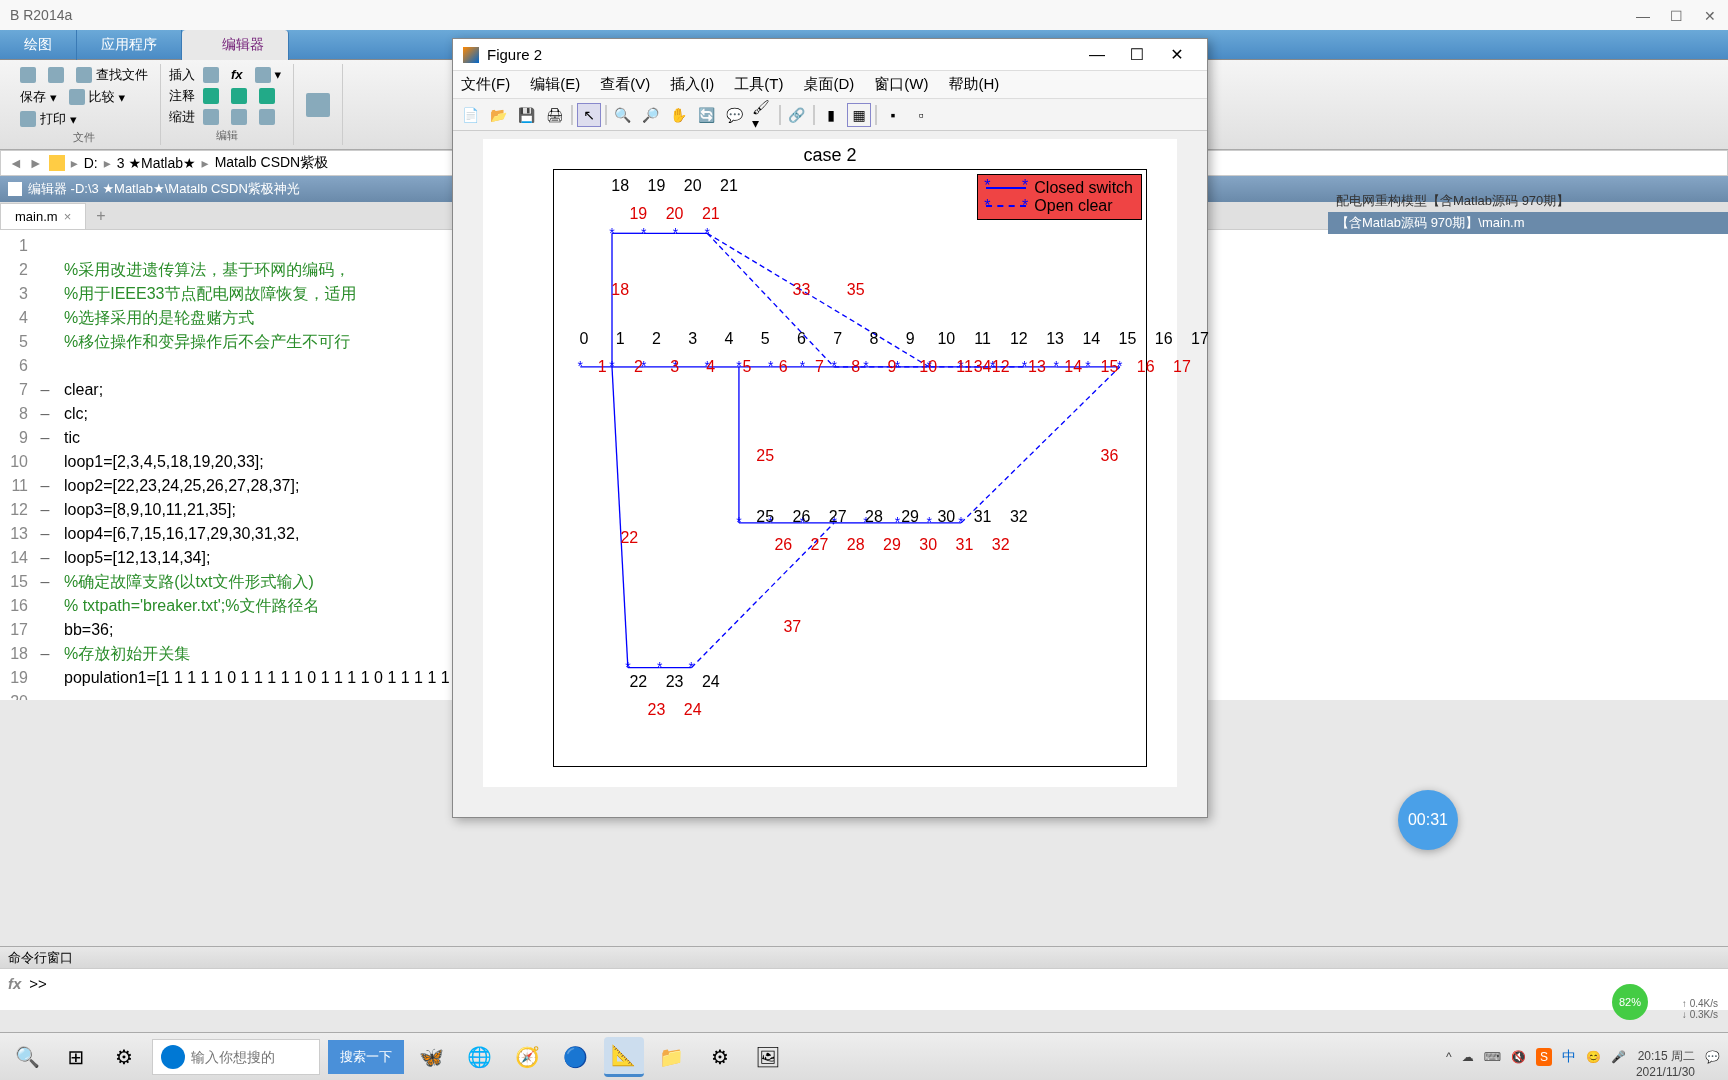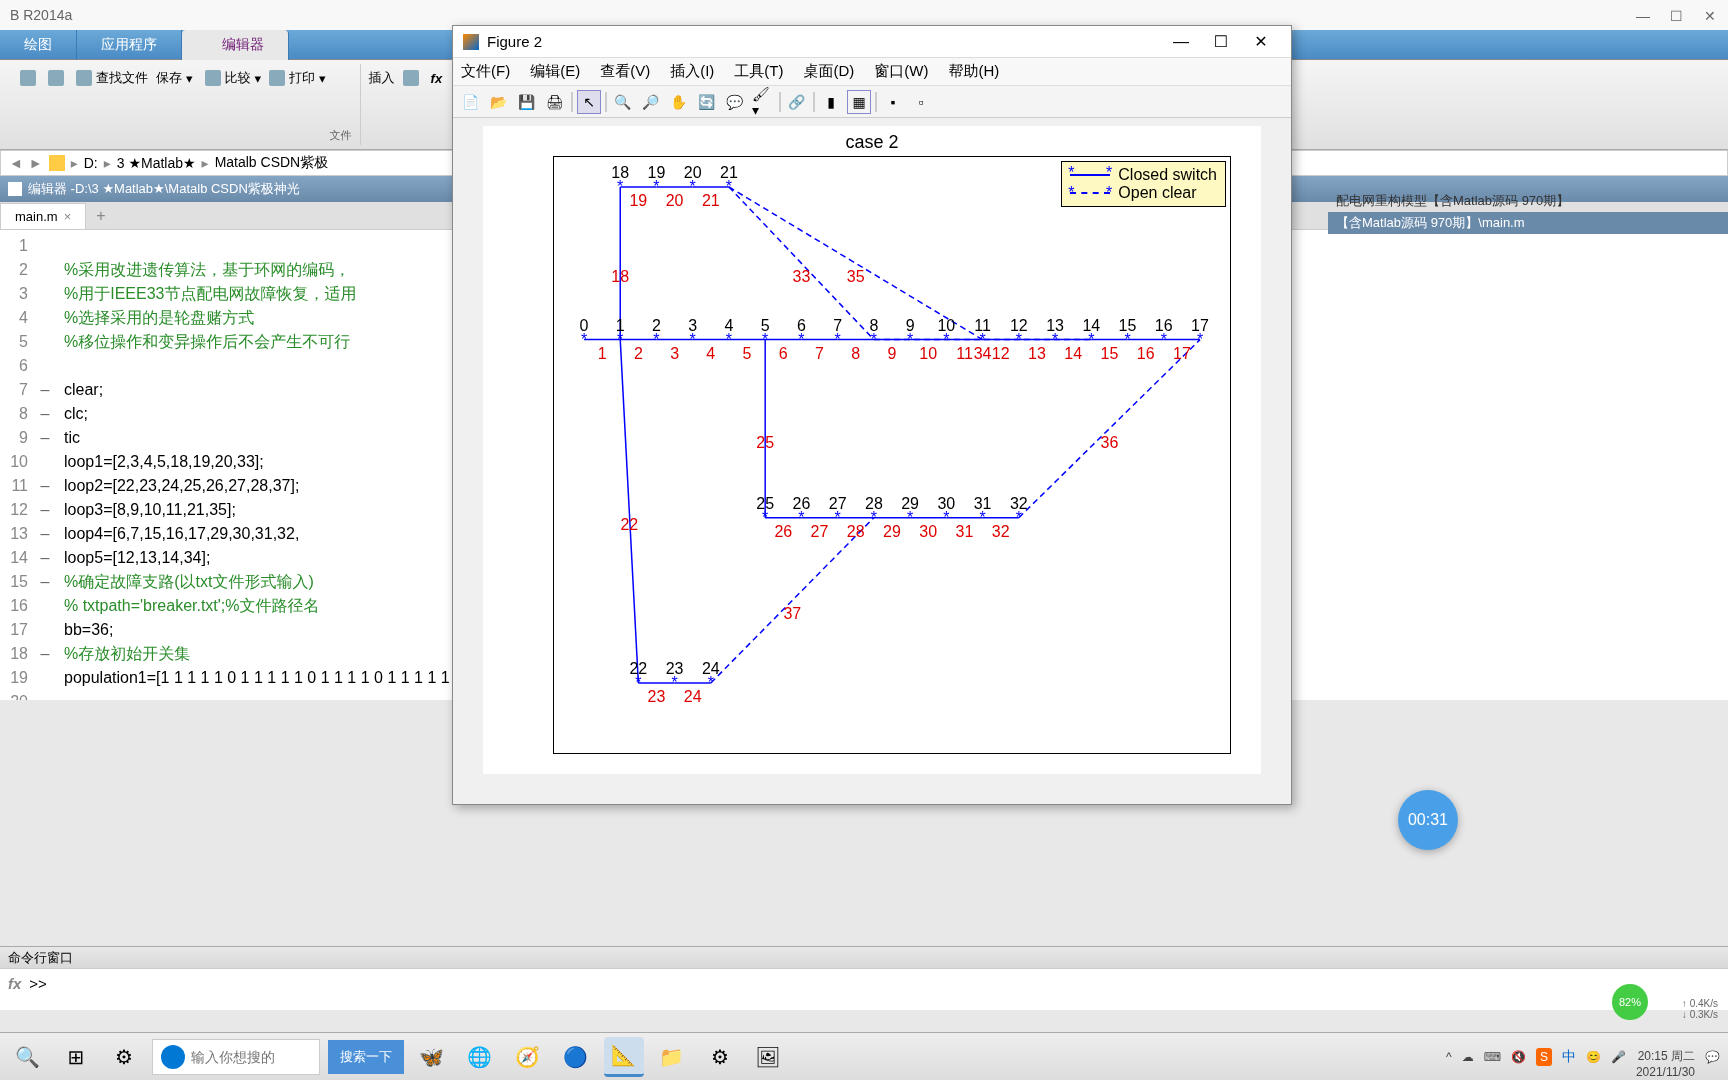--- a/index.html
+++ b/index.html
@@ -14,21 +14,21 @@
 
 .top-tabs { height: 30px; background: linear-gradient(#6ba9d8, #4a8bc5); display: flex; align-items: center; border-bottom: 1px solid #888; }
 .top-tab { padding: 6px 24px; color: #fff; font-size: 14px; border-right: 1px solid #3a7ab5; cursor: pointer; }
 .top-tab.active { background: #e8e8e8; color: #701a75; border-radius: 4px 4px 0 0; padding-left: 40px; }
 .top-right-icons { margin-left: auto; display: flex; gap: 8px; padding-right: 10px; align-items: center; }
 .top-right-icons .icon { width: 20px; height: 20px; background: #ccc; border-radius: 2px; }
 .search-box { background: #fff; border: 1px solid #888; padding: 3px 8px; font-size: 13px; color: #999; width: 200px; }
 
 
 .ribbon { height: 90px; background: linear-gradient(#f5f5f5, #e0e0e0); border-bottom: 1px solid #aaa; display: flex; padding: 4px 8px; }
-.ribbon-group { display: flex; padding: 0 8px; border-right: 1px solid #ccc; }
+.ribbon-group { display: flex; flex-direction: column; padding: 0 8px; border-right: 1px solid #ccc; }
 .ribbon-row { display: flex; gap: 4px; align-items: center; height: 28px; }
 .ribbon-btn { display: flex; align-items: center; gap: 4px; padding: 2px 4px; font-size: 13px; cursor: pointer; }
 .ribbon-btn .ico { width: 16px; height: 16px; background: #8ab; border-radius: 2px; }
 .ribbon-label { font-size: 11px; color: #666; text-align: center; margin-top: auto; padding-bottom: 2px; }
 
 
 .breadcrumb { height: 26px; background: #fff; border: 1px solid #ccc; display: flex; align-items: center; padding: 0 8px; gap: 6px; font-size: 14px; }
 .breadcrumb .ico { width: 16px; height: 16px; background: #fc4; }
 .breadcrumb .sep { color: #888; }
 
@@ -55,36 +55,36 @@
 .right-info div { padding: 2px 8px; }
 .right-info .blue { background: #6a8aaa; color: #fff; }
 
 
 .cmd-window { position: absolute; bottom: 70px; left: 0; right: 0; height: 64px; background: #fff; border-top: 1px solid #aaa; }
 .cmd-title { background: linear-gradient(#e8e8e8, #d8d8d8); height: 22px; font-size: 13px; padding: 2px 8px; border-bottom: 1px solid #ccc; }
 .cmd-prompt { padding: 6px 8px; font-family: Consolas; font-size: 15px; display: flex; align-items: center; gap: 8px; }
 .cmd-prompt .fx { font-style: italic; font-weight: bold; color: #888; }
 
 
-.figure-window { position: absolute; top: 25px; left: 452px; width: 840px; height: 780px; background: #f0f0f0; border: 1px solid #888; box-shadow: 3px 3px 10px rgba(0,0,0,0.3); }
+.figure-window { position: absolute; top: 38px; left: 452px; width: 756px; height: 780px; background: #f0f0f0; border: 1px solid #888; box-shadow: 3px 3px 10px rgba(0,0,0,0.3); }
 .fig-titlebar { height: 32px; background: #fff; display: flex; align-items: center; padding: 0 10px; border-bottom: 1px solid #ddd; }
 .fig-titlebar .ico { width: 16px; height: 16px; background: linear-gradient(135deg, #f80, #06c); margin-right: 8px; }
 .fig-titlebar .title { font-size: 15px; flex: 1; }
 .fig-titlebar .winbtn { width: 40px; text-align: center; font-size: 16px; cursor: pointer; }
 .fig-menubar { height: 28px; display: flex; align-items: center; padding: 0 8px; gap: 20px; font-size: 15px; background: #f8f8f8; border-bottom: 1px solid #ddd; }
 .fig-menu { cursor: pointer; }
 .fig-toolbar { height: 32px; display: flex; align-items: center; padding: 0 6px; gap: 4px; background: #f4f4f4; border-bottom: 1px solid #ccc; }
 .fig-tool { width: 24px; height: 24px; border: 1px solid transparent; display: flex; align-items: center; justify-content: center; font-size: 14px; cursor: pointer; }
 .fig-tool.sep { width: 1px; background: #ccc; height: 20px; padding: 0; }
 .fig-tooltip { position: absolute; top: 130px; left: 150px; background: #fffde8; border: 1px solid #888; padding: 2px 8px; font-size: 14px; }
 
 .fig-canvas { position: absolute; top: 100px; left: 30px; right: 30px; bottom: 30px; background: #fff; }
 .plot-area { position: absolute; top: 30px; left: 70px; right: 30px; bottom: 20px; border: 1px solid #000; }
 .plot-title { position: absolute; top: 6px; left: 0; right: 0; text-align: center; font-size: 18px; }
-.legend-box { position: absolute; top: 4px; right: 4px; border: 1px solid #000; background: #fef9c3; padding: 4px 8px; font-size: 16px; }
+.legend-box { position: absolute; top: 4px; right: 4px; border: 1px solid #000; background: #ef4444; padding: 4px 8px; font-size: 16px; }
 .legend-row { display: flex; align-items: center; gap: 8px; }
 .legend-line { width: 40px; height: 2px; position: relative; }
 .legend-line.solid { background: #00f; }
 .legend-line.dashed { border-top: 2px dashed #00f; }
 .legend-line::before, .legend-line::after { content: '*'; color: #00f; position: absolute; top: -10px; font-size: 16px; }
 .legend-line::before { left: -2px; }
 .legend-line::after { right: -2px; }
 
 .node-label { position: absolute; font-size: 16px; color: #000; transform: translate(-50%, -50%); }
 .edge-label { position: absolute; font-size: 16px; color: #d00; transform: translate(-50%, -50%); }

